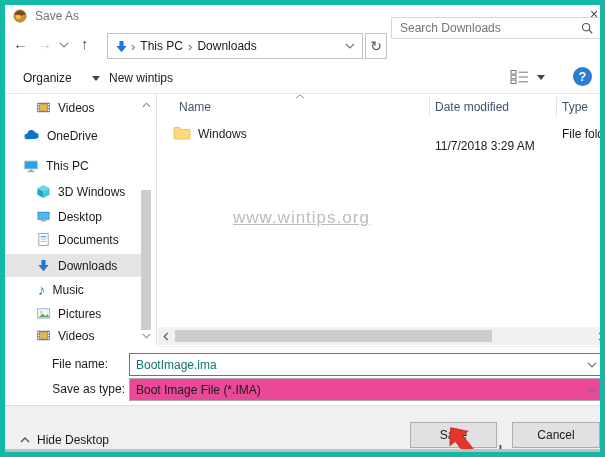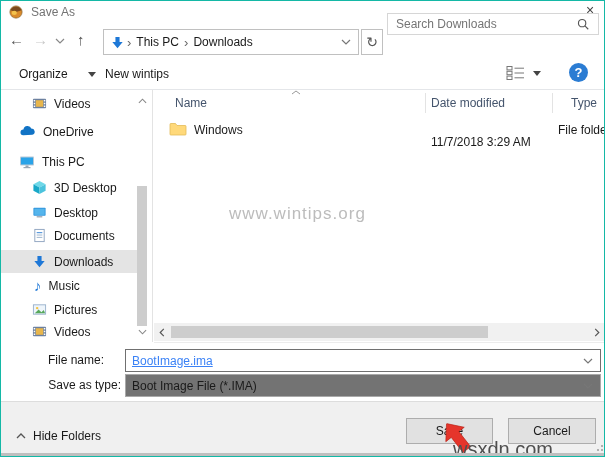--- a/index.html
+++ b/index.html
@@ -1,33 +1,33 @@
 <!DOCTYPE html>
 <html><head>
 <meta charset="utf-8">
 <style>
   html,body{margin:0;padding:0;background:#dcdcdc;}
   .win{
     position:relative;width:605px;height:457px;box-sizing:border-box;
-    background:#fff;border:1px solid #14b8a6;overflow:hidden;
+    background:#fff;border:5px solid #14b8a6;overflow:hidden;
     font-family:"Liberation Sans",sans-serif;font-size:12px;color:#1a1a1a;
   }
   .abs{position:absolute;}
   .glyph{color:#555;font-size:15px;line-height:1;}
   .disabled{color:#c9c9c9;}
   .box{box-sizing:border-box;border:1px solid #c0c0c0;background:#fff;display:flex;align-items:center;}
   .crumb{padding:0 3px;color:#1a1a1a;}
   .crumb-sep{color:#666;font-size:13px;padding:0 2px;}
   .side-item{position:absolute;left:0;width:141px;height:23px;display:flex;align-items:center;}
   .side-item .lbl{margin-left:7px;white-space:nowrap;}
   .sel{background:#e4e4e4;}
   .hdr{color:#44546c;}
   .btn{box-sizing:border-box;background:#e1e1e1;border:1px solid #adadad;display:flex;align-items:center;justify-content:center;font-size:12px;color:#1a1a1a;}
   .help-circle{width:19px;height:19px;border-radius:50%;background:#2b7cd3;color:#fff;font-weight:bold;font-size:13px;display:flex;align-items:center;justify-content:center;}
-  .watermark-center{color:#bcbcbc;font-size:17px;letter-spacing:1px;}
+  .watermark-center{color:#bcbcbc;font-size:17px;letter-spacing:1px;text-decoration:underline;}
   .watermark-corner{color:#4f4f4f;font-size:20px;}
   input{font-family:"Liberation Sans",sans-serif;font-size:12px;border:none;outline:none;background:transparent;padding:0;margin:0;}
   .scroll-thumb{background:#cdcdcd;}
   .vline{width:1px;background:#e3e3e3;}
 </style>
 </head>
 <body>
 
 <div class="win">
 
@@ -125,21 +125,21 @@
     </svg>
     <span class="lbl">This PC</span>
   </div>
 
   <div class="side-item" style="top:175px">
     <svg style="margin-left:31px" width="15" height="15" viewBox="0 0 16 16">
       <polygon points="8,1 14.5,4.5 8,8 1.5,4.5" fill="#6fd8e8"></polygon>
       <polygon points="1.5,4.5 8,8 8,15 1.5,11.5" fill="#18a8c8"></polygon>
       <polygon points="14.5,4.5 8,8 8,15 14.5,11.5" fill="#4cc3dd"></polygon>
     </svg>
-    <span class="lbl">3D Desktop</span>
+    <span class="lbl">3D Windows</span>
   </div>
 
   <div class="side-item" style="top:223px">
     <svg style="margin-left:31px" width="15" height="15" viewBox="0 0 16 16">
       <rect x="3" y="1.5" width="10" height="13" fill="#fff" stroke="#8fa4c0"></rect>
       <line x1="5" y1="5" x2="11" y2="5" stroke="#2b7cd3"></line>
         <line x1="5" y1="7.5" x2="11" y2="7.5" stroke="#9ab2cc"></line>
         <line x1="5" y1="10" x2="11" y2="10" stroke="#9ab2cc"></line>
     </svg>
     <span class="lbl">Documents</span>
@@ -199,21 +199,21 @@
 
   <div class="abs vline" style="left:151px;top:89px;height:252px"></div>
 
   <svg class="abs" style="left:290px;top:89px" width="10" height="5" viewBox="0 0 10 5">
     <polyline points="1,4 5,1 9,4" fill="none" stroke="#999" stroke-width="1"></polyline>
   </svg>
   <span class="abs hdr" style="left:174px;top:95px">Name</span>
   <div class="abs vline" style="left:424px;top:92px;height:20px"></div>
   <span class="abs hdr" style="left:430px;top:95px">Date modified</span>
   <div class="abs vline" style="left:551px;top:92px;height:20px"></div>
-  <span class="abs hdr" style="left:570px;top:95px">Type</span>
+  <span class="abs hdr" style="left:557px;top:95px">Type</span>
 
   <div class="abs" style="left:160px;top:118px;width:445px;height:22px">
     <svg class="abs" style="left:8px;top:3px" width="18" height="14" viewBox="0 0 18 14">
       <path d="M1 2.5 L1 12.2 Q1 13 1.8 13 L16.2 13 Q17 13 17 12.2 L17 4.2 Q17 3.5 16.2 3.5 L8 3.5 L6.5 1.5 L1.8 1.5 Q1 1.5 1 2.3 Z" fill="#ffd97a" stroke="#e3bb58" stroke-width="0.8"></path>
     </svg>
     <span class="abs" style="left:33px;top:4px">Windows</span>
     <span class="abs" style="left:270px;top:16px">11/7/2018 3:29 AM</span>
     <span class="abs" style="left:397px;top:4px;white-space:nowrap">File folder</span>
   </div>
 
@@ -225,41 +225,41 @@
     </svg>
     <div class="abs scroll-thumb" style="left:17px;top:3px;width:317px;height:12px"></div>
     <svg class="abs" style="left:440px;top:5px" width="6" height="9" viewBox="0 0 6 10">
       <polyline points="1,1 5,5 1,9" fill="none" stroke="#555" stroke-width="1.3"></polyline>
     </svg>
   </div>
   <div class="abs" style="left:153px;top:341px;width:452px;height:1px;background:#ececec"></div>
 
   <span class="abs" style="left:30px;top:352px;width:90px;text-align:center">File name:</span>
   <div class="abs box" style="left:124px;top:348px;width:476px;height:23px;border-color:#707070">
-    <input style="flex: 1 1 0%; margin-left: 6px; color: #3b82f6; text-decoration: underline;" value="BootImage.ima">
+    <input style="flex: 1 1 0%; margin-left: 6px; color: #0f766e;" value="BootImage.ima">
     <svg style="margin-right:7px" width="10" height="6" viewBox="0 0 10 6">
       <polyline points="1,1 5,5 9,1" fill="none" stroke="#777" stroke-width="1.2"></polyline>
     </svg>
   </div>
 
   <span class="abs" style="left:30px;top:377px;width:90px;text-align:right">Save as type:</span>
-  <div class="abs box" style="left:124px;top:373px;width:476px;height:23px;border-color:#a9a9a9;background:#737373">
+  <div class="abs box" style="left:124px;top:373px;width:476px;height:23px;border-color:#a9a9a9;background:#ec4899">
     <span style="margin-left:6px">Boot Image File (*.IMA)</span>
     <svg style="margin-left:auto;margin-right:7px" width="10" height="6" viewBox="0 0 10 6">
       <polyline points="1,1 5,5 9,1" fill="none" stroke="#777" stroke-width="1.2"></polyline>
     </svg>
   </div>
 
   <div class="abs" style="left:0;top:400px;width:605px;height:57px;background:#f0f0f0;border-top:1px solid #dddddd"></div>
 
   <div class="abs" style="left:15px;top:428px;display:flex;align-items:center;gap:7px">
     <svg width="10" height="6" viewBox="0 0 10 6">
       <polyline points="1,5 5,1 9,5" fill="none" stroke="#555" stroke-width="1.3"></polyline>
     </svg>
-    <span>Hide Folders</span>
+    <span>Hide Desktop</span>
   </div>
 
   <div class="abs btn" style="left:405px;top:417px;width:87px;height:26px">
     <span>Save</span>
   </div>
   <div class="abs btn" style="left:507px;top:417px;width:88px;height:26px">
     <span>Cancel</span>
   </div>
 
   <svg class="abs" style="left:443px;top:419px;transform:rotate(-38deg)" width="26" height="34" viewBox="0 0 24 32">

